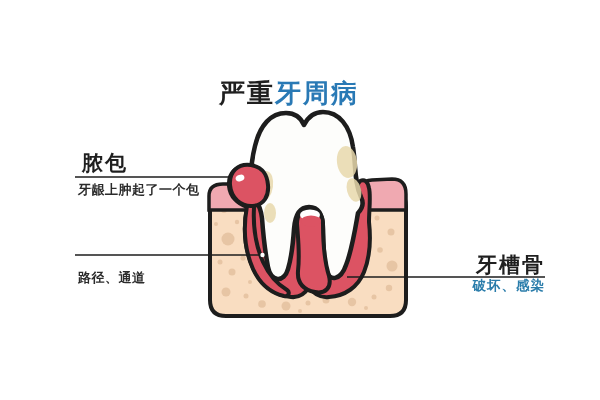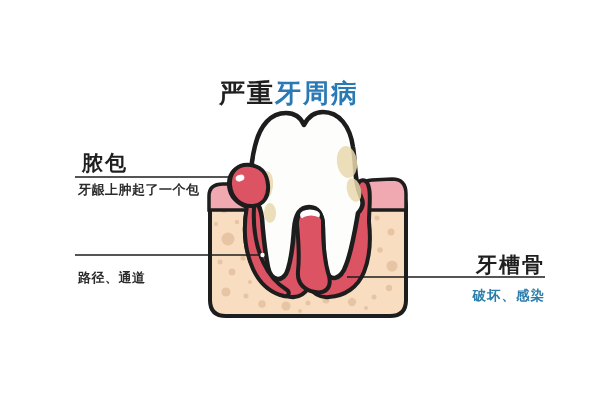--- a/index.html
+++ b/index.html
@@ -23,21 +23,21 @@
   .small-label{
     font-size:13px;font-weight:bold;letter-spacing:0.5px;line-height:15px;
     color:#2b2b2b;
   }
   #lab-abscess-name{left:75px;top:152px;margin-left:7px;}
   #lab-abscess-desc{left:78px;top:182px;}
   #lab-sinus-name{left:75px;top:229px;}
   #lab-sinus-desc{left:78px;top:270px;}
   #lab-bone{right:55px;top:254px;text-align:right;}
   #lab-bone .desc{
-    margin-top:11px;font-size:13.5px;font-weight:bold;letter-spacing:1px;
+    margin-top:1px;font-size:13.5px;font-weight:bold;letter-spacing:1px;
     line-height:18px;color:var(--desc-blue,#2b7dab);
   }
   
   .bone      {fill:var(--bone-tan,#f9ddc1);stroke:var(--outline,#1d1d1d);stroke-width:4;}
   .speckle   {fill:var(--bone-speckle,#d9b18c);opacity:.55;}
   .pinkband  {fill:var(--gum-pink,#f0a9b1);stroke:var(--outline,#1d1d1d);stroke-width:3.5;}
   .redpart   {fill:var(--gum-red,#dc5363);stroke:var(--outline,#1d1d1d);stroke-width:4;stroke-linejoin:round;}
   .tooth     {fill:var(--tooth-white,#fdfdfb);stroke:var(--outline,#1d1d1d);stroke-width:4.5;stroke-linejoin:round;}
   .stain     {fill:var(--stain-yellow,#e7d8ab);opacity:.85;}
   .rednostroke{fill:var(--gum-red,#dc5363);}

